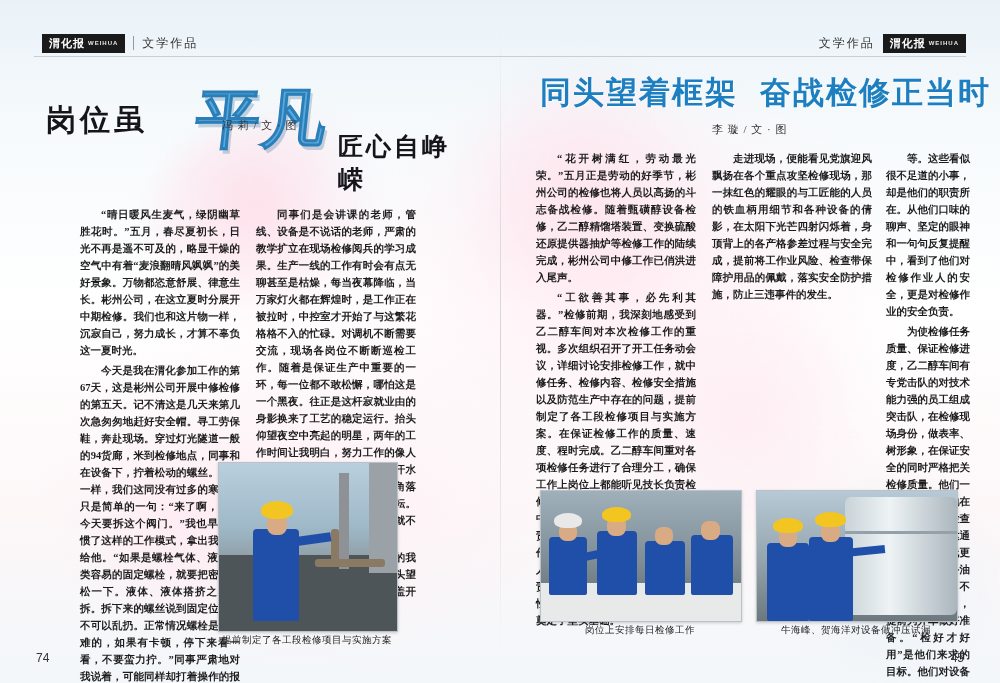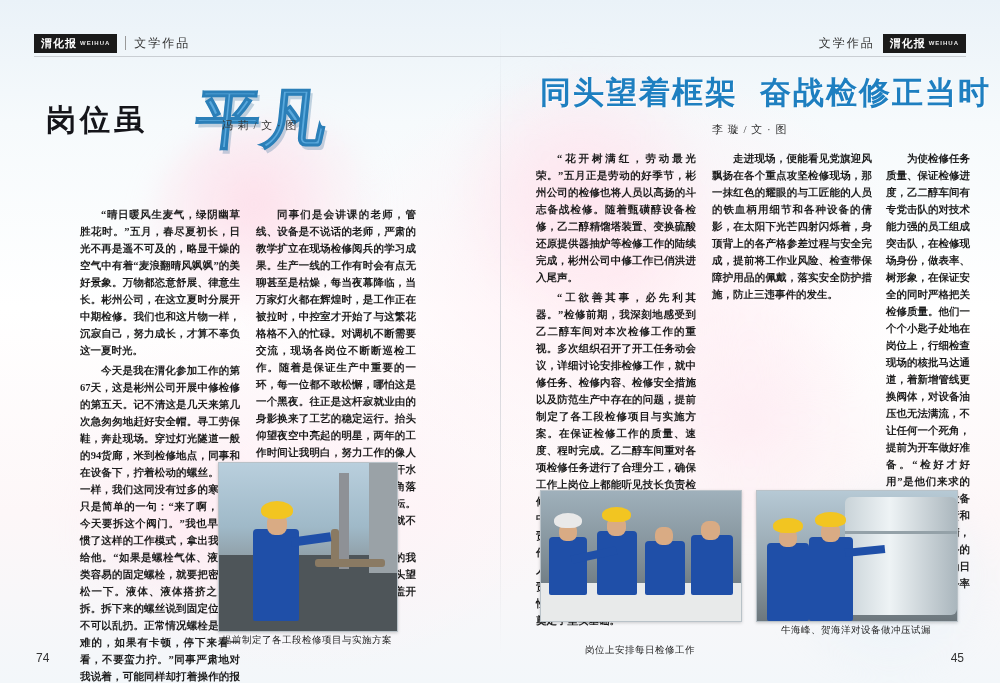--- a/index.html
+++ b/index.html
@@ -18,21 +18,21 @@
   }
   
   .blob{position:absolute;border-radius:50%;filter:blur(14px);pointer-events:none;}
   .b1{left:150px;top:120px;width:260px;height:210px;background:radial-gradient(circle at 40% 40%, rgba(255,214,228,.75), rgba(255,214,228,0) 65%);}
   .b2{left:430px;top:60px;width:300px;height:260px;background:radial-gradient(circle at 50% 50%, rgba(255,224,235,.8), rgba(255,224,235,0) 65%);}
   .b3{left:600px;top:300px;width:300px;height:240px;background:radial-gradient(circle at 50% 50%, rgba(255,228,238,.55), rgba(255,228,238,0) 65%);}
   .b4{left:60px;top:430px;width:240px;height:200px;background:radial-gradient(circle at 50% 50%, rgba(255,230,240,.6), rgba(255,230,240,0) 65%);}
   .b5{left:760px;top:470px;width:260px;height:210px;background:radial-gradient(circle at 50% 50%, rgba(226,240,250,.7), rgba(226,240,250,0) 65%);}
 
   
-  .hdr{position:absolute;top:32px;height:22px;display:flex;align-items:center;gap:8px;}
+  .hdr{position:absolute;top:32px;height:22px;display:flex;align-items:center;gap:8px;margin-left:8px;}
   .hdr-left{left:34px;}
   .hdr-right{right:34px;flex-direction:row;}
   .logo{
     display:inline-flex;align-items:center;justify-content:center;
     background:#1a1a1a;color:#fff;font-size:11px;letter-spacing:1px;
     padding:2px 7px;font-family:"Liberation Sans",sans-serif;font-weight:bold;
   }
   .logo .sub{font-size:6px;margin-left:3px;line-height:1.1;opacity:.9;}
   .hdr-sep{width:1px;height:14px;background:#999;}
   .hdr-txt{font-size:12px;color:#333;letter-spacing:2px;}
@@ -123,20 +123,21 @@
       <span>渭化报</span>
       <span class="sub">WEIHUA</span>
     </span>
   </div>
   <div class="rule"></div>
   <div class="gutter"></div>
 
   <div class="title-wrap">
     <span class="t-gw">岗位虽</span>
     <span class="t-fanfan">平凡</span>
+    <span class="t-jx">匠心自峥嵘</span>
   </div>
   <div class="byline-l">冯 莉 / 文 · 图</div>
 
   <div class="head-r">
     <span>同头望着框架</span><span class="gap"></span><span>奋战检修正当时</span>
   </div>
   <div class="byline-r">李 璇 / 文 · 图</div>
 
   <div class="col c1">
     <p>“晴日暖风生麦气，绿阴幽草胜花时。”五月，春尽夏初长，日光不再是遥不可及的，略显干燥的空气中有着“麦浪翻晴风飒飒”的美好景象。万物都恣意舒展、律意生长。彬州公司，在这立夏时分展开中期检修。我们也和这片物一样，沉寂自己，努力成长，才算不辜负这一夏时光。</p>
@@ -149,20 +150,21 @@
   </div>
 
   <div class="col c3">
     <p>“花开树满红，劳动最光荣。”五月正是劳动的好季节，彬州公司的检修也将人员以高扬的斗志备战检修。随着甄磺醇设备检修，乙二醇精馏塔装置、变换硫酸还原提供器抽炉等检修工作的陆续完成，彬州公司中修工作已俏洪进入尾声。</p>
     <p>“工欲善其事，必先利其器。”检修前期，我深刻地感受到乙二醇车间对本次检修工作的重视。多次组织召开了开工任务动会议，详细讨论安排检修工作，就中修任务、检修内容、检修安全措施以及防范生产中存在的问题，提前制定了各工段检修项目与实施方案。在保证检修工作的质量、速度、程时完成。乙二醇车间重对各项检修任务进行了合理分工，确保工作上岗位上都能听见技长负责检修任务时落实处。铝业务量是保证中修完成的第一要素，车间对业以责人员都做好充分，积极的检修工作安排日检修任务，做到责任到人、任务落实、层层把关、各尽其责。充分调动各个检修人员的积极性和创造性，为全面完成检修目标奠定了坚实基础。</p>
   </div>
   <div class="col c4">
     <p>走进现场，便能看见党旗迎风飘扬在各个重点攻坚检修现场，那一抹红色的耀眼的与工匠能的人员的铁血柄用细节和各种设备的倩影，在太阳下光芒四射闪烁着，身顶背上的各产格参差过程与安全完成，提前将工作业风险、检查带保障护用品的佩戴，落实安全防护措施，防止三违事件的发生。</p>
   </div>
   <div class="col c5">
+    <p>等。这些看似很不足道的小事，却是他们的职责所在。从他们口味的聊声、坚定的眼神和一句句反复提醒中，看到了他们对检修作业人的安全，更是对检修作业的安全负责。</p>
     <p>为使检修任务质量、保证检修进度，乙二醇车间有专党击队的对技术能力强的员工组成突击队，在检修现场身份，做表率、树形象，在保证安全的同时严格把关检修质量。他们一个个小匙子处地在岗位上，行细检查现场的核批马达通道，着新增管线更换阀体，对设备油压也无法满流，不让任何一个死角，提前为开车做好准备。“检好才好用”是他们来求的目标。他们对设备检查的认真负责和检修的精益求精，不仅延长了设备的使用寿命，还为日后生产提高设备率做好保障。</p>
 
   </div>
 
   <div class="photo p1">
     <div class="sky"></div>
     <div class="ind" style="left:0;top:92px;width:178px;height:76px;background:#4e5559;"></div>
     <div class="ind" style="left:120px;top:10px;width:10px;height:96px;background:#8e9196;"></div>
     <div class="ind" style="left:150px;top:0;width:28px;height:110px;background:#9aa2a7;"></div>
     <div class="pipe" style="left:96px;top:96px;width:70px;height:8px;"></div>
@@ -182,21 +184,21 @@
     <div class="helmet" style="left:13px;top:22px;width:28px;height:15px;background:#e9e9e9;"></div>
     <div class="worker" style="left:56px;top:40px;width:40px;height:64px;"></div>
     <div class="face" style="left:66px;top:26px;width:19px;height:19px;"></div>
     <div class="helmet" style="left:61px;top:16px;width:29px;height:15px;background:#f2c521;"></div>
     <div class="worker" style="left:104px;top:50px;width:40px;height:54px;"></div>
     <div class="face" style="left:114px;top:36px;width:18px;height:18px;"></div>
     <div class="worker" style="left:150px;top:44px;width:42px;height:60px;"></div>
     <div class="face" style="left:160px;top:30px;width:19px;height:19px;"></div>
     <div class="ind" style="left:30px;top:60px;width:46px;height:8px;background:#1f4fa8;transform:rotate(-12deg);"></div>
   </div>
-  <div class="cap" style="left:540px;top:624px;width:200px;margin-top:20px;">岗位上安排每日检修工作</div>
+  <div class="cap" style="left:540px;top:624px;width:200px;">岗位上安排每日检修工作</div>
 
   <div class="photo p3">
     <div class="sky" style="background:linear-gradient(180deg,#b6c9d5,#97a7b0 50%,#6d777d);"></div>
     <div class="tank" style="left:88px;top:6px;width:112px;height:118px;"></div>
     <div class="ind" style="left:88px;top:40px;width:112px;height:3px;background:#94a1a8;"></div>
     <div class="worker" style="left:10px;top:52px;width:42px;height:78px;"></div>
     <div class="face" style="left:22px;top:38px;width:18px;height:18px;"></div>
     <div class="helmet" style="left:16px;top:27px;width:30px;height:15px;"></div>
     <div class="worker" style="left:52px;top:46px;width:44px;height:84px;"></div>
     <div class="face" style="left:64px;top:32px;width:19px;height:19px;"></div>

